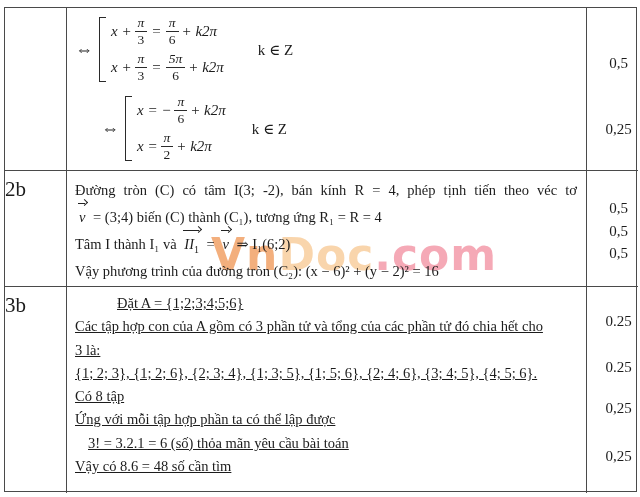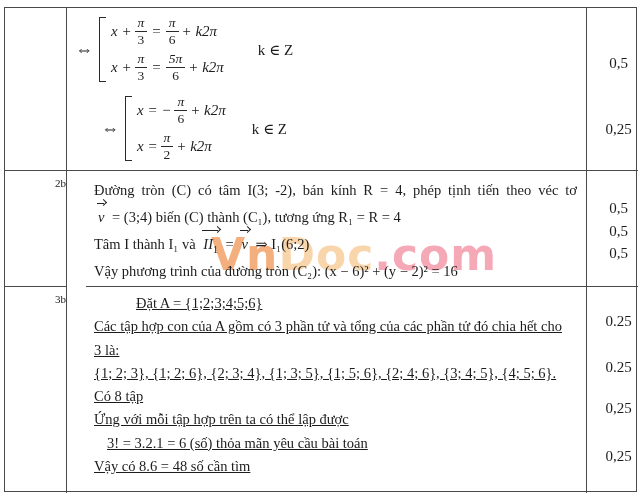--- a/index.html
+++ b/index.html
@@ -31,21 +31,21 @@
     display:grid;
     grid-template-columns:62px 520px 51px;
     grid-template-rows:163px 116px 206px;
     border:1px solid #4a4a4a;
     z-index:1;
   }
   .cell { border-right:1px solid #4a4a4a; border-bottom:1px solid #4a4a4a; position:relative; }
   .last-col { border-right:none; }
   .last-row { border-bottom:none; }
 
-  .qlabel { text-align:right; padding-top:6px; font-size:11px; }
+  .qlabel { text-align:left; padding-top:6px; font-size:21px; }
 
   
   .pts { font-size:15px; }
   .pt { position:absolute; left:12px; right:0; text-align:center; line-height:18px; }
 
   
   .mathcell { padding:8px 6px 0 8px; }
   .mblock { display:flex; align-items:center; }
   .mblock.b2 { margin-top:12px; margin-left:26px; }
   .iff { font-size:18px; margin-right:6px; color:#222; }
@@ -70,21 +70,21 @@
   .vec::after { content:""; position:absolute; left:0; right:1px; top:-2px; border-top:1.3px solid #222; }
   .vec::before {
     content:""; position:absolute; right:-1px; top:-4.6px;
     width:4px; height:4px;
     border-top:1.3px solid #222; border-right:1.3px solid #222;
     transform:rotate(45deg);
   }
   sub { font-size:10px; font-style:normal; line-height:0; }
 
   
-  .solcell { font-size:14.5px;margin-left:19px; }
+  .solcell { font-size:14.5px; }
   .r2-lines { padding:7px 9px 0 8px; }
   .r2-line { height:27px; line-height:24px; white-space:nowrap; }
   .r2-line.just { white-space:normal; text-align:justify; text-align-last:justify; }
   .mt { }
 
   
   .r3-lines { padding:5px 9px 0 8px;text-decoration:underline; }
   .r3-line { height:23.3px; line-height:23.3px; white-space:nowrap; }
   .indent-lg { padding-left:42px; }
   .indent-sm { padding-left:13px; }
@@ -184,21 +184,21 @@
 
     <div class="cell last-row qlabel"><span>3b</span></div>
 
     <div class="cell last-row solcell">
       <div class="r3-lines">
         <div class="r3-line indent-lg">Đặt A = {1;2;3;4;5;6}</div>
         <div class="r3-line">Các tập hợp con của A gồm có 3 phần tử và tổng của các phần tử đó chia hết cho</div>
         <div class="r3-line">3 là:</div>
         <div class="r3-line">{1; 2; 3}, {1; 2; 6}, {2; 3; 4}, {1; 3; 5}, {1; 5; 6}, {2; 4; 6}, {3; 4; 5}, {4; 5; 6}.</div>
         <div class="r3-line">Có 8 tập</div>
-        <div class="r3-line">Ứng với mỗi tập hợp trên ta có thể lập được</div>
+        <div class="r3-line">Ứng với mỗi tập hợp phần ta có thể lập được</div>
         <div class="r3-line indent-sm">3! = 3.2.1 = 6 (số) thỏa mãn yêu cầu bài toán</div>
         <div class="r3-line">Vậy có 8.6 = 48 số cần tìm</div>
       </div>
     </div>
 
     <div class="cell last-col last-row pts">
       <span class="pt" style="top:25px">0.25</span>
       <span class="pt" style="top:71px">0.25</span>
       <span class="pt" style="top:112px">0,25</span>
       <span class="pt" style="top:160px">0,25</span>

